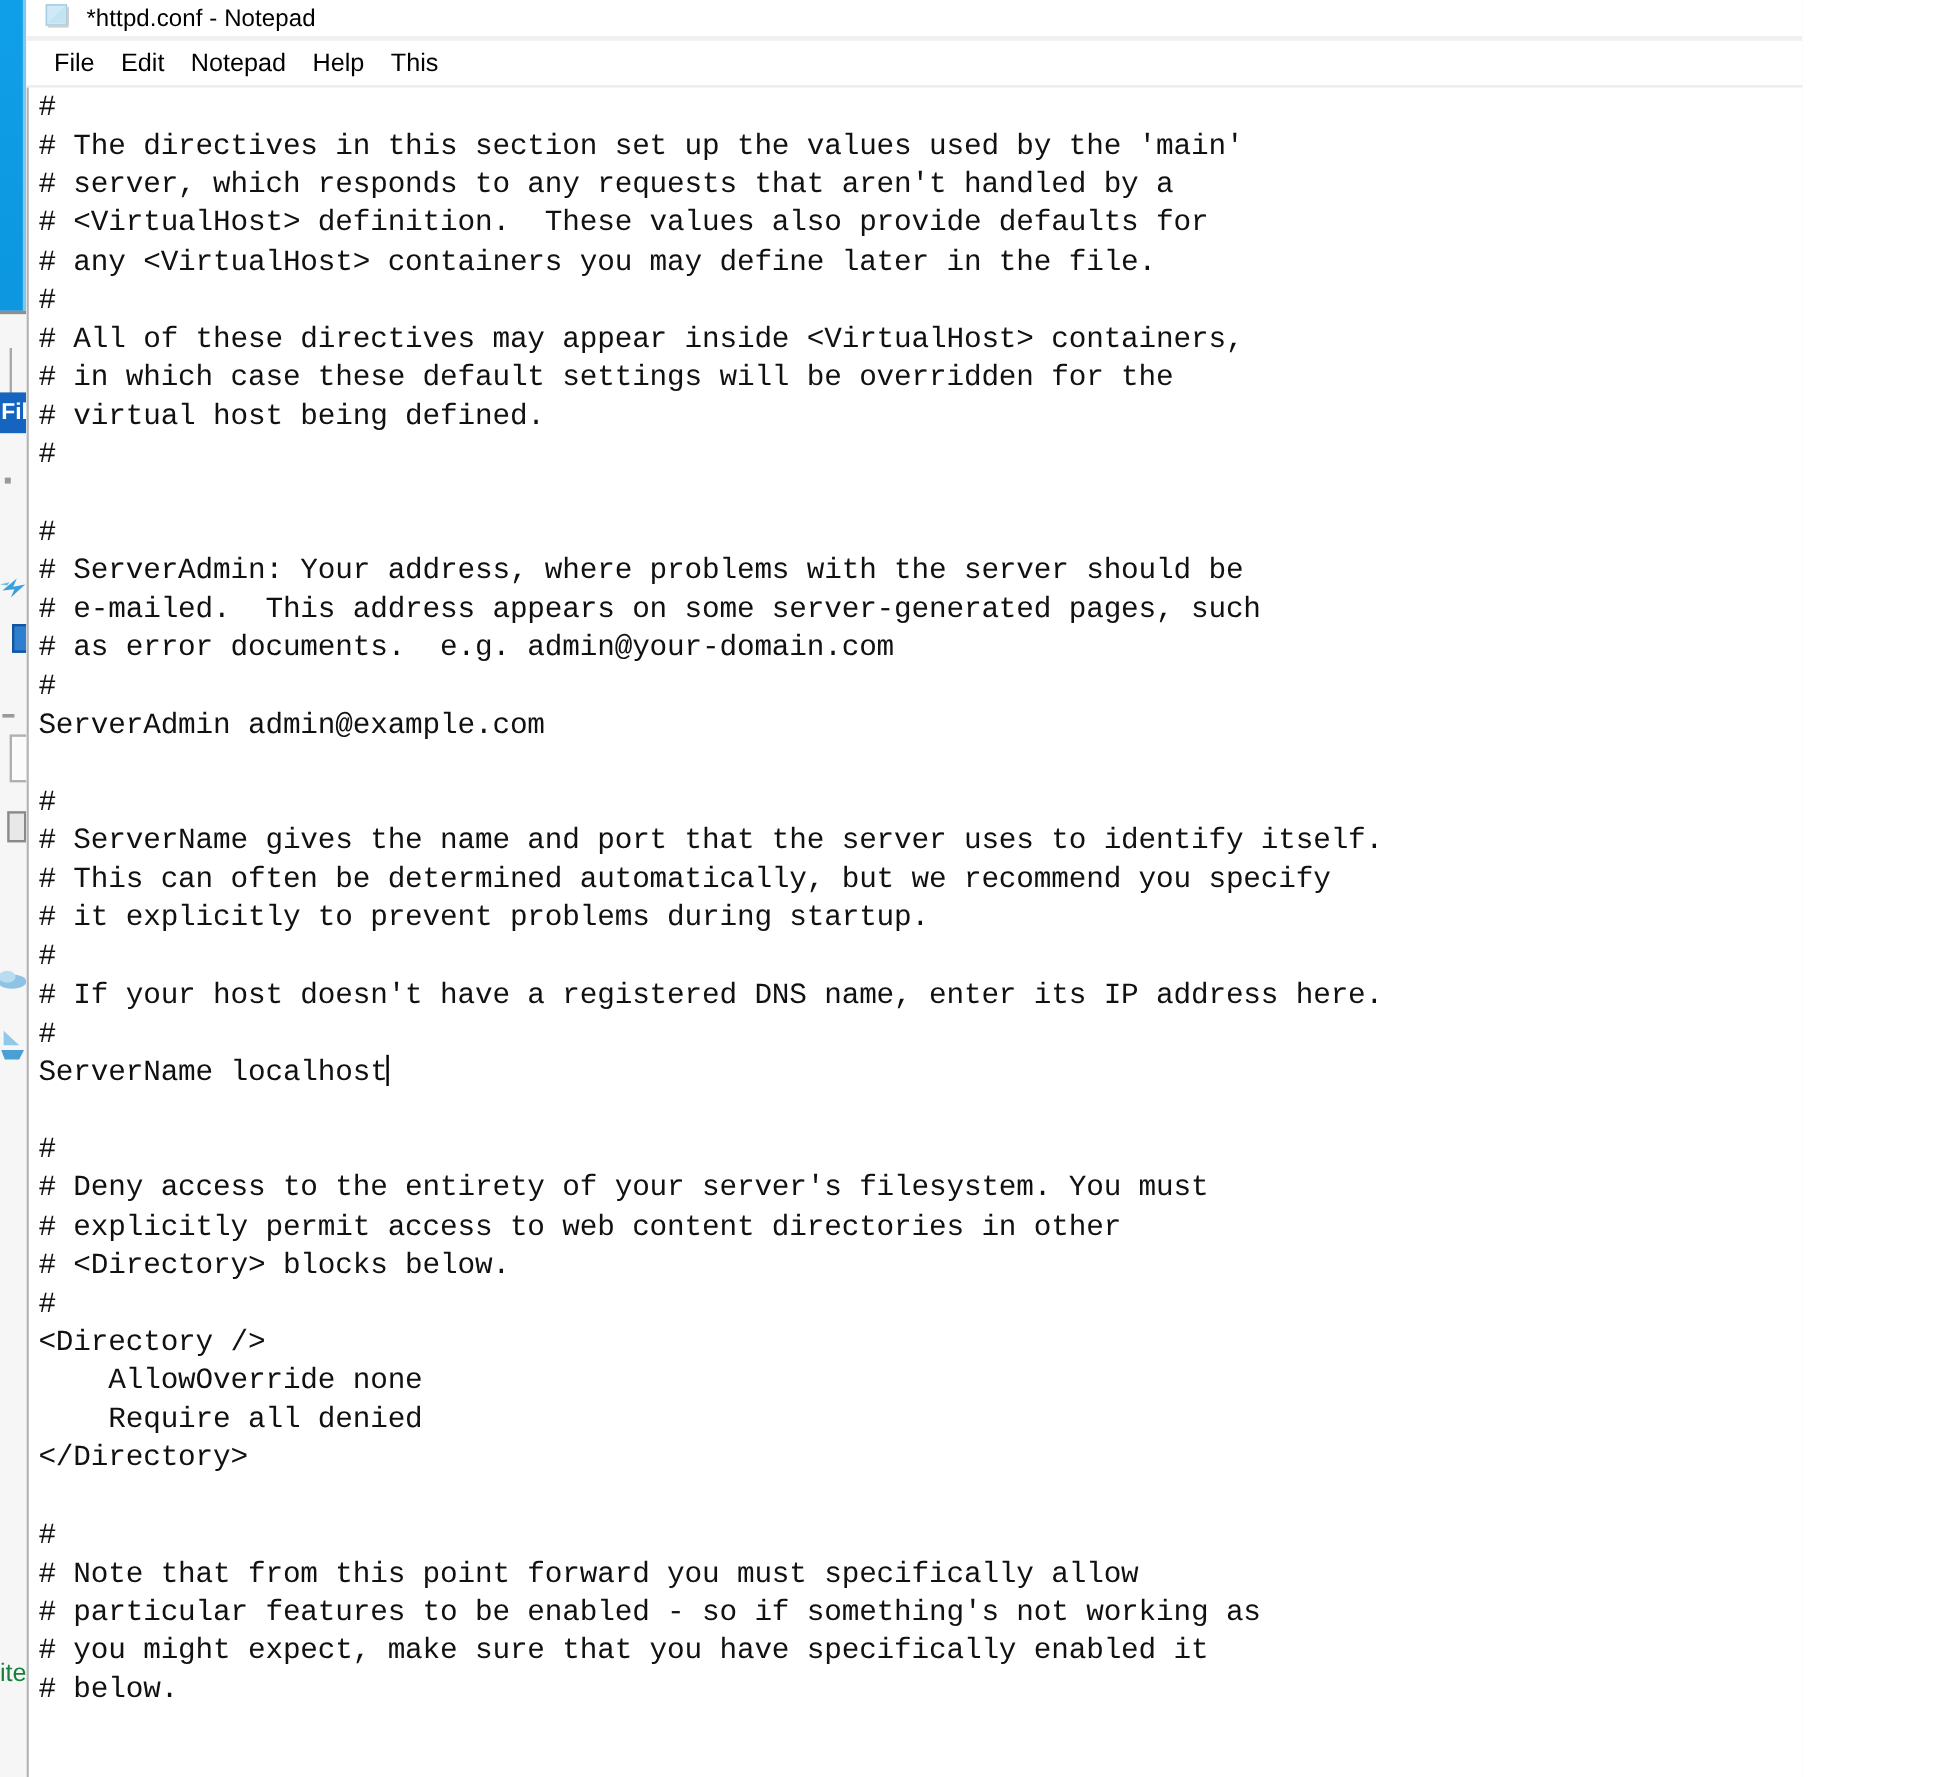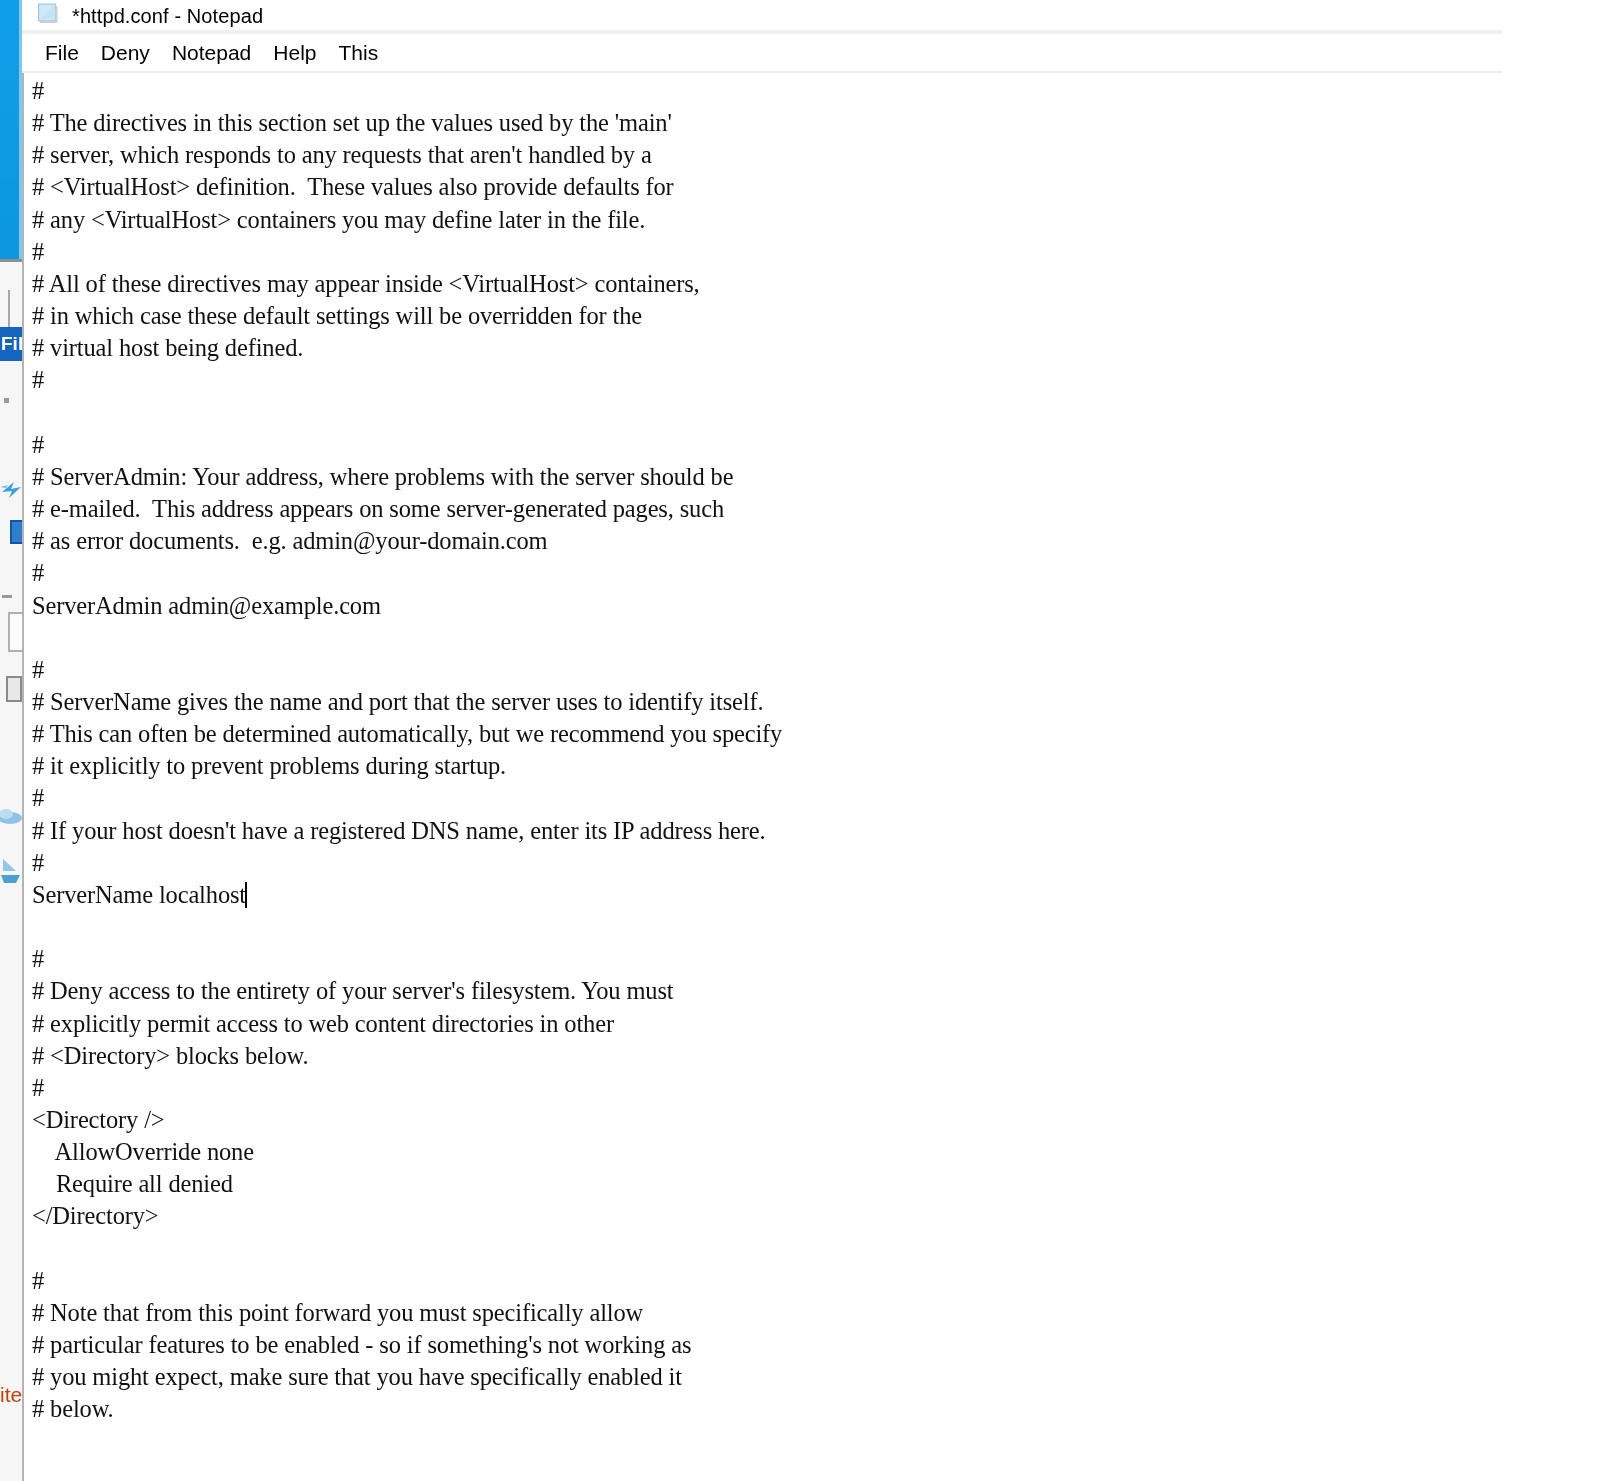--- a/index.html
+++ b/index.html
@@ -115,21 +115,21 @@
   #bd-icon-boat {
     position: absolute;
     left: 0px; top: 855px; width: 22px; height: 32px; overflow: hidden;
   }
   #bd-bottom-text {
     position: absolute;
     left: 0; top: 1383px;
     width: 29px;
     font-family: "Liberation Sans", sans-serif;
     font-size: 21px;
-    color: #c2410c;
+    color: #15803d;
     white-space: nowrap;
     overflow: hidden;
   }
 
   
   #notepad-window {
     position: absolute;
     left: 22px; top: 0;
     width: 1480px;
     height: 1481px;
@@ -203,21 +203,21 @@
     background: #ffffff;
     border-left: 2px solid #b4b4b4;
     box-sizing: border-box;
     overflow: hidden;
   }
   #editor-text {
     position: absolute;
     left: 8px;
     top: 2px;
     width: 1580px;
-    font-family: Liberation Serif, serif;
+    font-family: Liberation Mono, monospace;
     font-size: 24.5px;
     line-height: 32.15px;
     color: #111111;
     white-space: pre;
     letter-spacing: -0.15px;
     -webkit-font-smoothing: antialiased;
   }
   .caret {
     display: inline-block;
     width: 2px;
@@ -283,21 +283,21 @@
           <path d="M4 17 L18 3 L18 17 Z" fill="#bfe2f2" opacity="0.75"></path>
           <rect x="19.5" y="4" width="2" height="16" fill="#cfcfcf"></rect>
           <rect x="4" y="19" width="17" height="2" fill="#cfcfcf"></rect>
         </svg>
       </div>
       <div id="title-text">*httpd.conf - Notepad</div>
     </div>
 
     <div id="menubar">
       <div class="menu-item">File</div>
-      <div class="menu-item">Deny</div>
+      <div class="menu-item">Edit</div>
       <div class="menu-item">Notepad</div>
       <div class="menu-item">Help</div>
       <div class="menu-item">This</div>
     </div>
     <div id="menubar-sep"></div>
 
     <div id="editor-frame">
       <div id="editor-text"><span>#</span>
 <span># The directives in this section set up the values used by the 'main'</span>
 <span># server, which responds to any requests that aren't handled by a</span>

